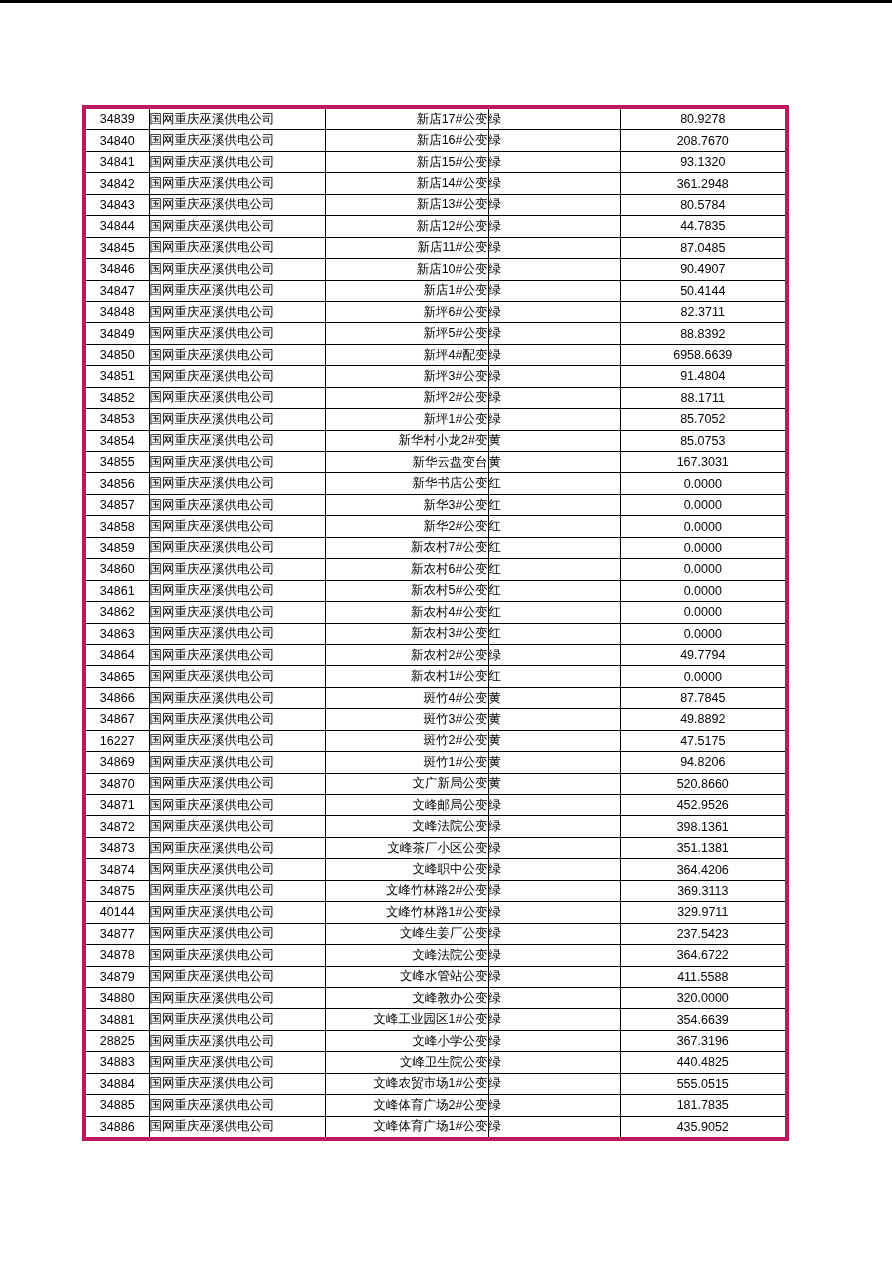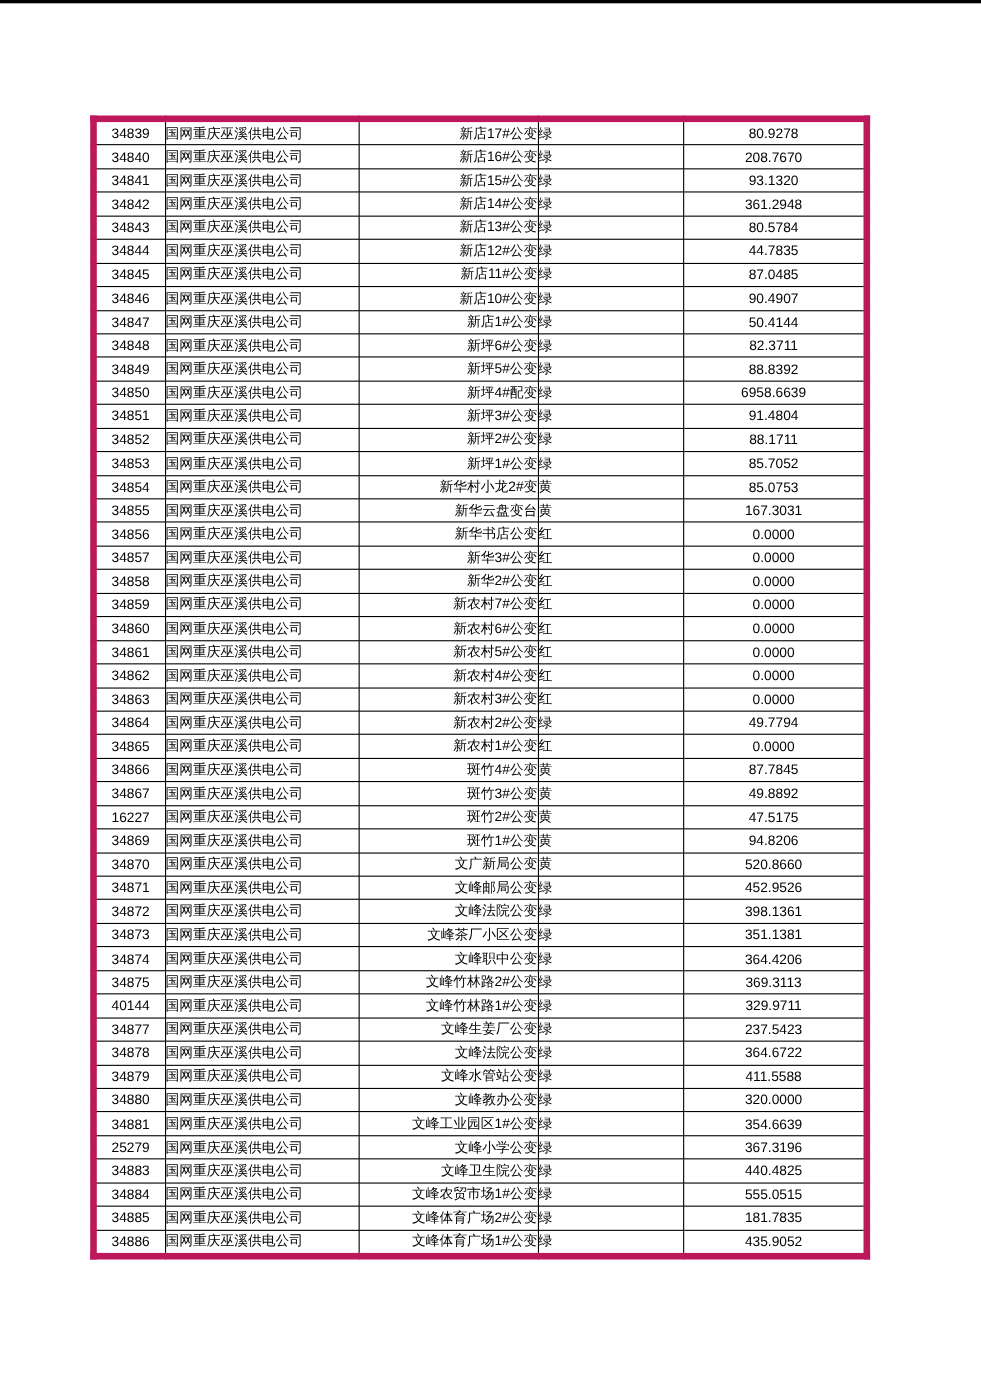--- a/index.html
+++ b/index.html
@@ -27,21 +27,21 @@
   }
   .data-table-wrap {
     position: absolute;
     top: 105px;
     left: 82px;
   }
   table.data-table {
     border-collapse: collapse;
     table-layout: fixed;
     width: 703px;
-    border: 6px solid #be185d;
+    border: 4px solid #be185d;
   }
   table.data-table td {
     border: 1px solid #000000;
     height: 20.45px;
     font-size: 12.5px;
     color: #000000;
     padding: 0;
     white-space: nowrap;
     overflow: hidden;
     vertical-align: middle;
@@ -367,21 +367,21 @@
             <td class="c4">320.0000</td>
           </tr>
           <tr>
             <td class="c0">34881</td>
             <td class="c1">国网重庆巫溪供电公司</td>
             <td class="c2">文峰工业园区1#公变</td>
             <td class="c3">绿</td>
             <td class="c4">354.6639</td>
           </tr>
           <tr>
-            <td class="c0">25279</td>
+            <td class="c0">28825</td>
             <td class="c1">国网重庆巫溪供电公司</td>
             <td class="c2">文峰小学公变</td>
             <td class="c3">绿</td>
             <td class="c4">367.3196</td>
           </tr>
           <tr>
             <td class="c0">34883</td>
             <td class="c1">国网重庆巫溪供电公司</td>
             <td class="c2">文峰卫生院公变</td>
             <td class="c3">绿</td>

